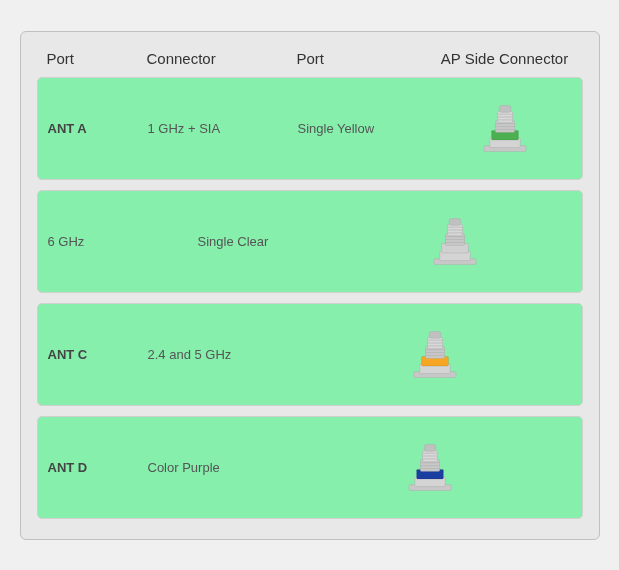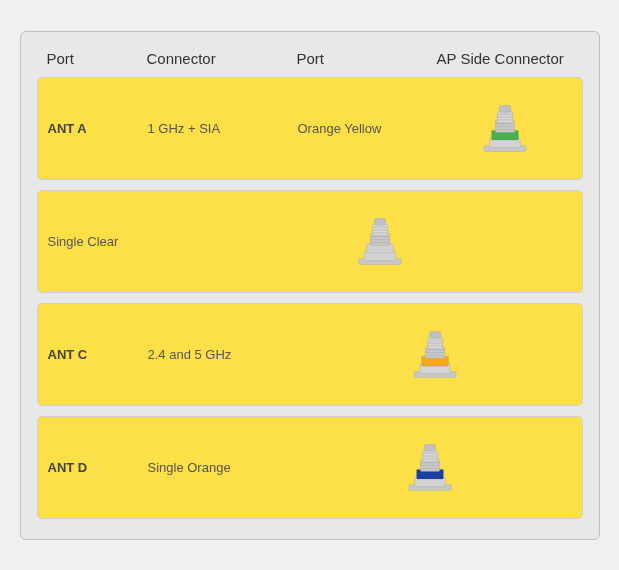--- a/index.html
+++ b/index.html
@@ -25,23 +25,23 @@
       padding: 0 10px 10px 10px;
     }
     .header-cell {
       font-weight: normal;
       font-size: 15px;
       color: #333;
     }
     .col-port { width: 100px; }
     .col-function { width: 150px; }
     .col-color { width: 140px; }
-    .col-connector { flex: 1; }
+    .col-connector { flex: 1; text-align: center; }
     .row-card {
-      background: #fde047;
+      background: #86efac;
       border: 1px solid #d0d0d0;
       border-radius: 5px;
       margin-bottom: 10px;
       padding: 18px 10px;
       display: flex;
       align-items: center;
     }
     .row-card:last-child { margin-bottom: 2px; }
     .cell {
       font-size: 13px;
@@ -76,21 +76,21 @@
     <div class="header-cell col-port">Port</div>
     <div class="header-cell col-function">Connector</div>
     <div class="header-cell col-color">Port</div>
     <div class="header-cell col-connector">AP Side Connector</div>
   </div>
 
   <div id="rows-container">
       <div class="row-card">
     <div class="cell cell-port">ANT A</div>
     <div class="cell cell-function">1 GHz + SIA</div>
-    <div class="cell cell-color">Orange Yellow</div>
+    <div class="cell cell-color">Single Yellow</div>
     <div class="cell cell-connector">
 
     <svg class="connector-svg" viewBox="0 0 60 68" xmlns="http://www.w3.org/2000/svg">
 
       <rect x="8" y="52" width="44" height="6" rx="1" fill="#c8c8c8" stroke="#aaa" stroke-width="0.5"></rect>
 
       <rect x="14" y="44" width="32" height="10" rx="1" fill="#d4d4d4" stroke="#aaa" stroke-width="0.5"></rect>
 
       <rect x="16" y="36" width="28" height="10" rx="1" fill="#4caf50" stroke="rgba(0,0,0,0.2)" stroke-width="0.5"></rect>
 
@@ -105,20 +105,21 @@
       <line x1="22" y1="19" x2="38" y2="19" stroke="#aaa" stroke-width="0.6"></line>
       <line x1="22" y1="22" x2="38" y2="22" stroke="#aaa" stroke-width="0.6"></line>
       <line x1="22" y1="25" x2="38" y2="25" stroke="#aaa" stroke-width="0.6"></line>
 
       <rect x="24" y="10" width="12" height="7" rx="2" fill="#c0c0c0" stroke="#aaa" stroke-width="0.5"></rect>
     </svg>
 
     </div>
   </div>
       <div class="row-card">
+    <div class="cell cell-function">6 GHz</div>
     <div class="cell cell-color">Single Clear</div>
     <div class="cell cell-connector">
 
     <svg class="connector-svg" viewBox="0 0 60 68" xmlns="http://www.w3.org/2000/svg">
 
       <rect x="8" y="52" width="44" height="6" rx="1" fill="#c8c8c8" stroke="#aaa" stroke-width="0.5"></rect>
 
       <rect x="14" y="44" width="32" height="10" rx="1" fill="#d4d4d4" stroke="#aaa" stroke-width="0.5"></rect>
 
       <rect x="16" y="36" width="28" height="10" rx="1" fill="#d0d0d0" stroke="#aaa" stroke-width="0.5"></rect>
@@ -165,21 +166,21 @@
       <line x1="22" y1="22" x2="38" y2="22" stroke="#aaa" stroke-width="0.6"></line>
       <line x1="22" y1="25" x2="38" y2="25" stroke="#aaa" stroke-width="0.6"></line>
 
       <rect x="24" y="10" width="12" height="7" rx="2" fill="#c0c0c0" stroke="#aaa" stroke-width="0.5"></rect>
     </svg>
 
     </div>
   </div>
       <div class="row-card">
     <div class="cell cell-port">ANT D</div>
-    <div class="cell cell-color">Single Orange</div>
+    <div class="cell cell-color">Color Purple</div>
     <div class="cell cell-connector">
 
     <svg class="connector-svg" viewBox="0 0 60 68" xmlns="http://www.w3.org/2000/svg">
 
       <rect x="8" y="52" width="44" height="6" rx="1" fill="#c8c8c8" stroke="#aaa" stroke-width="0.5"></rect>
 
       <rect x="14" y="44" width="32" height="10" rx="1" fill="#d4d4d4" stroke="#aaa" stroke-width="0.5"></rect>
 
       <rect x="16" y="36" width="28" height="10" rx="1" fill="#1a3fa0" stroke="rgba(0,0,0,0.2)" stroke-width="0.5"></rect>
 

